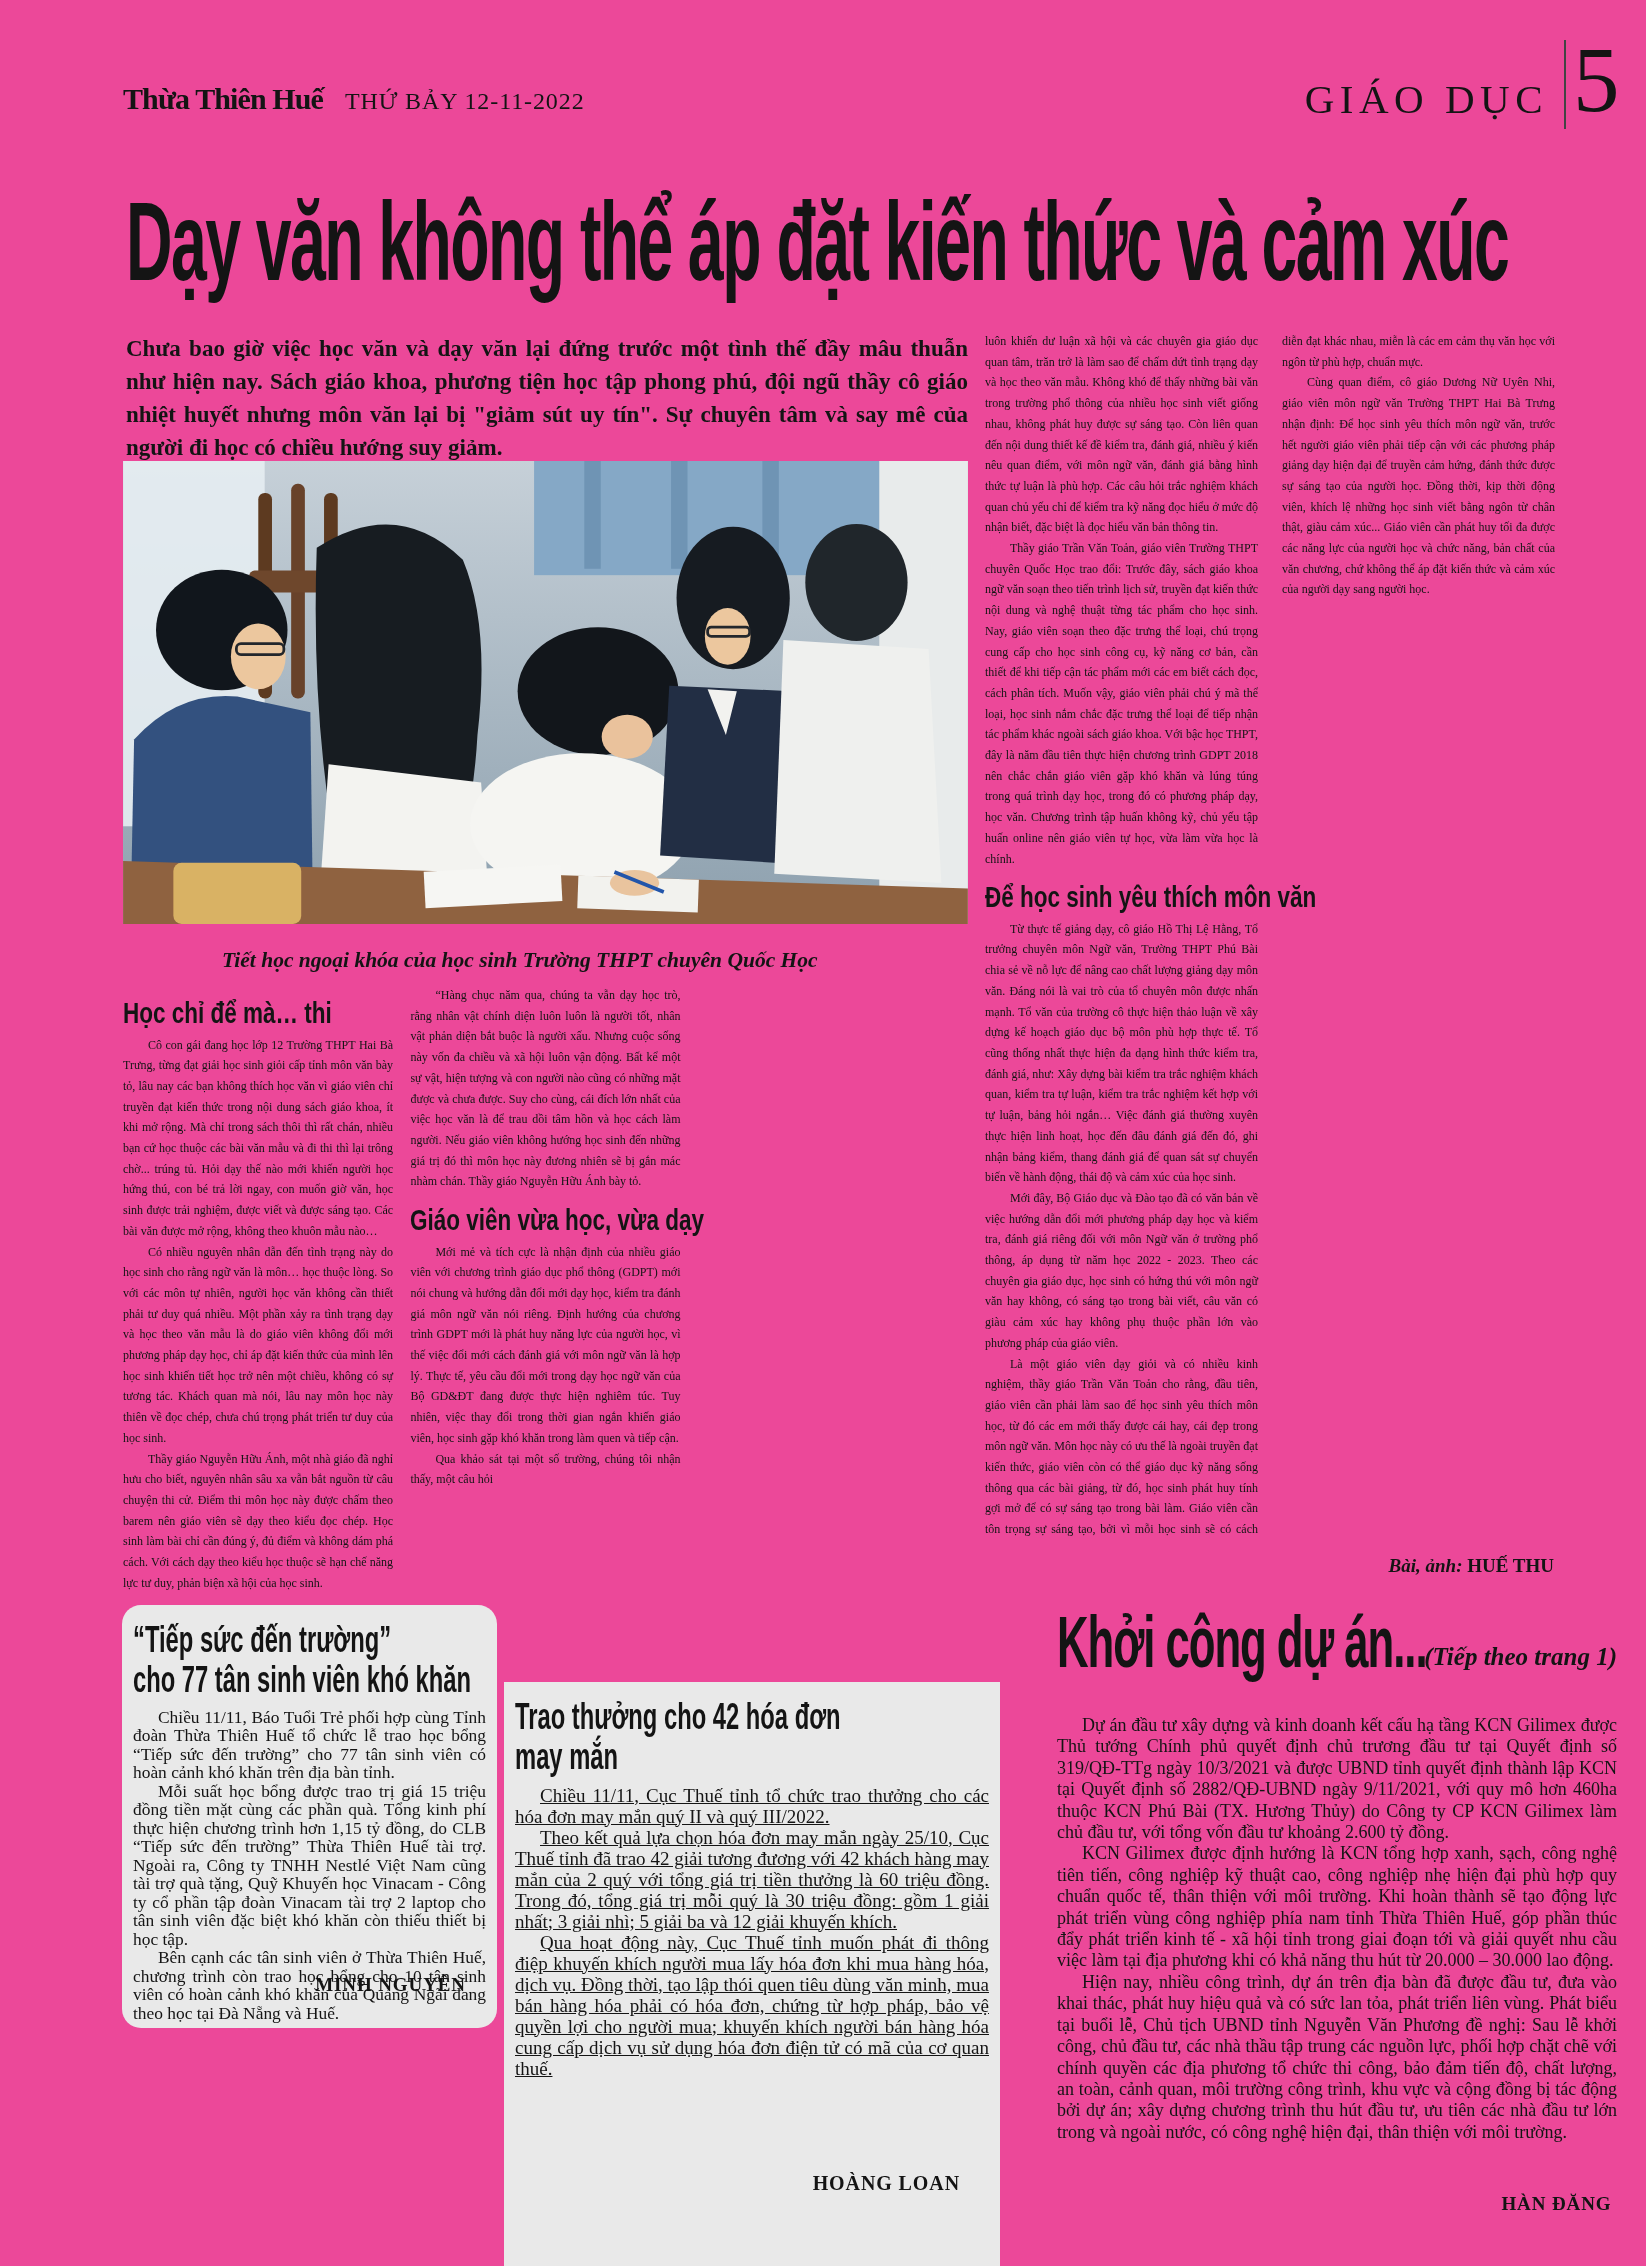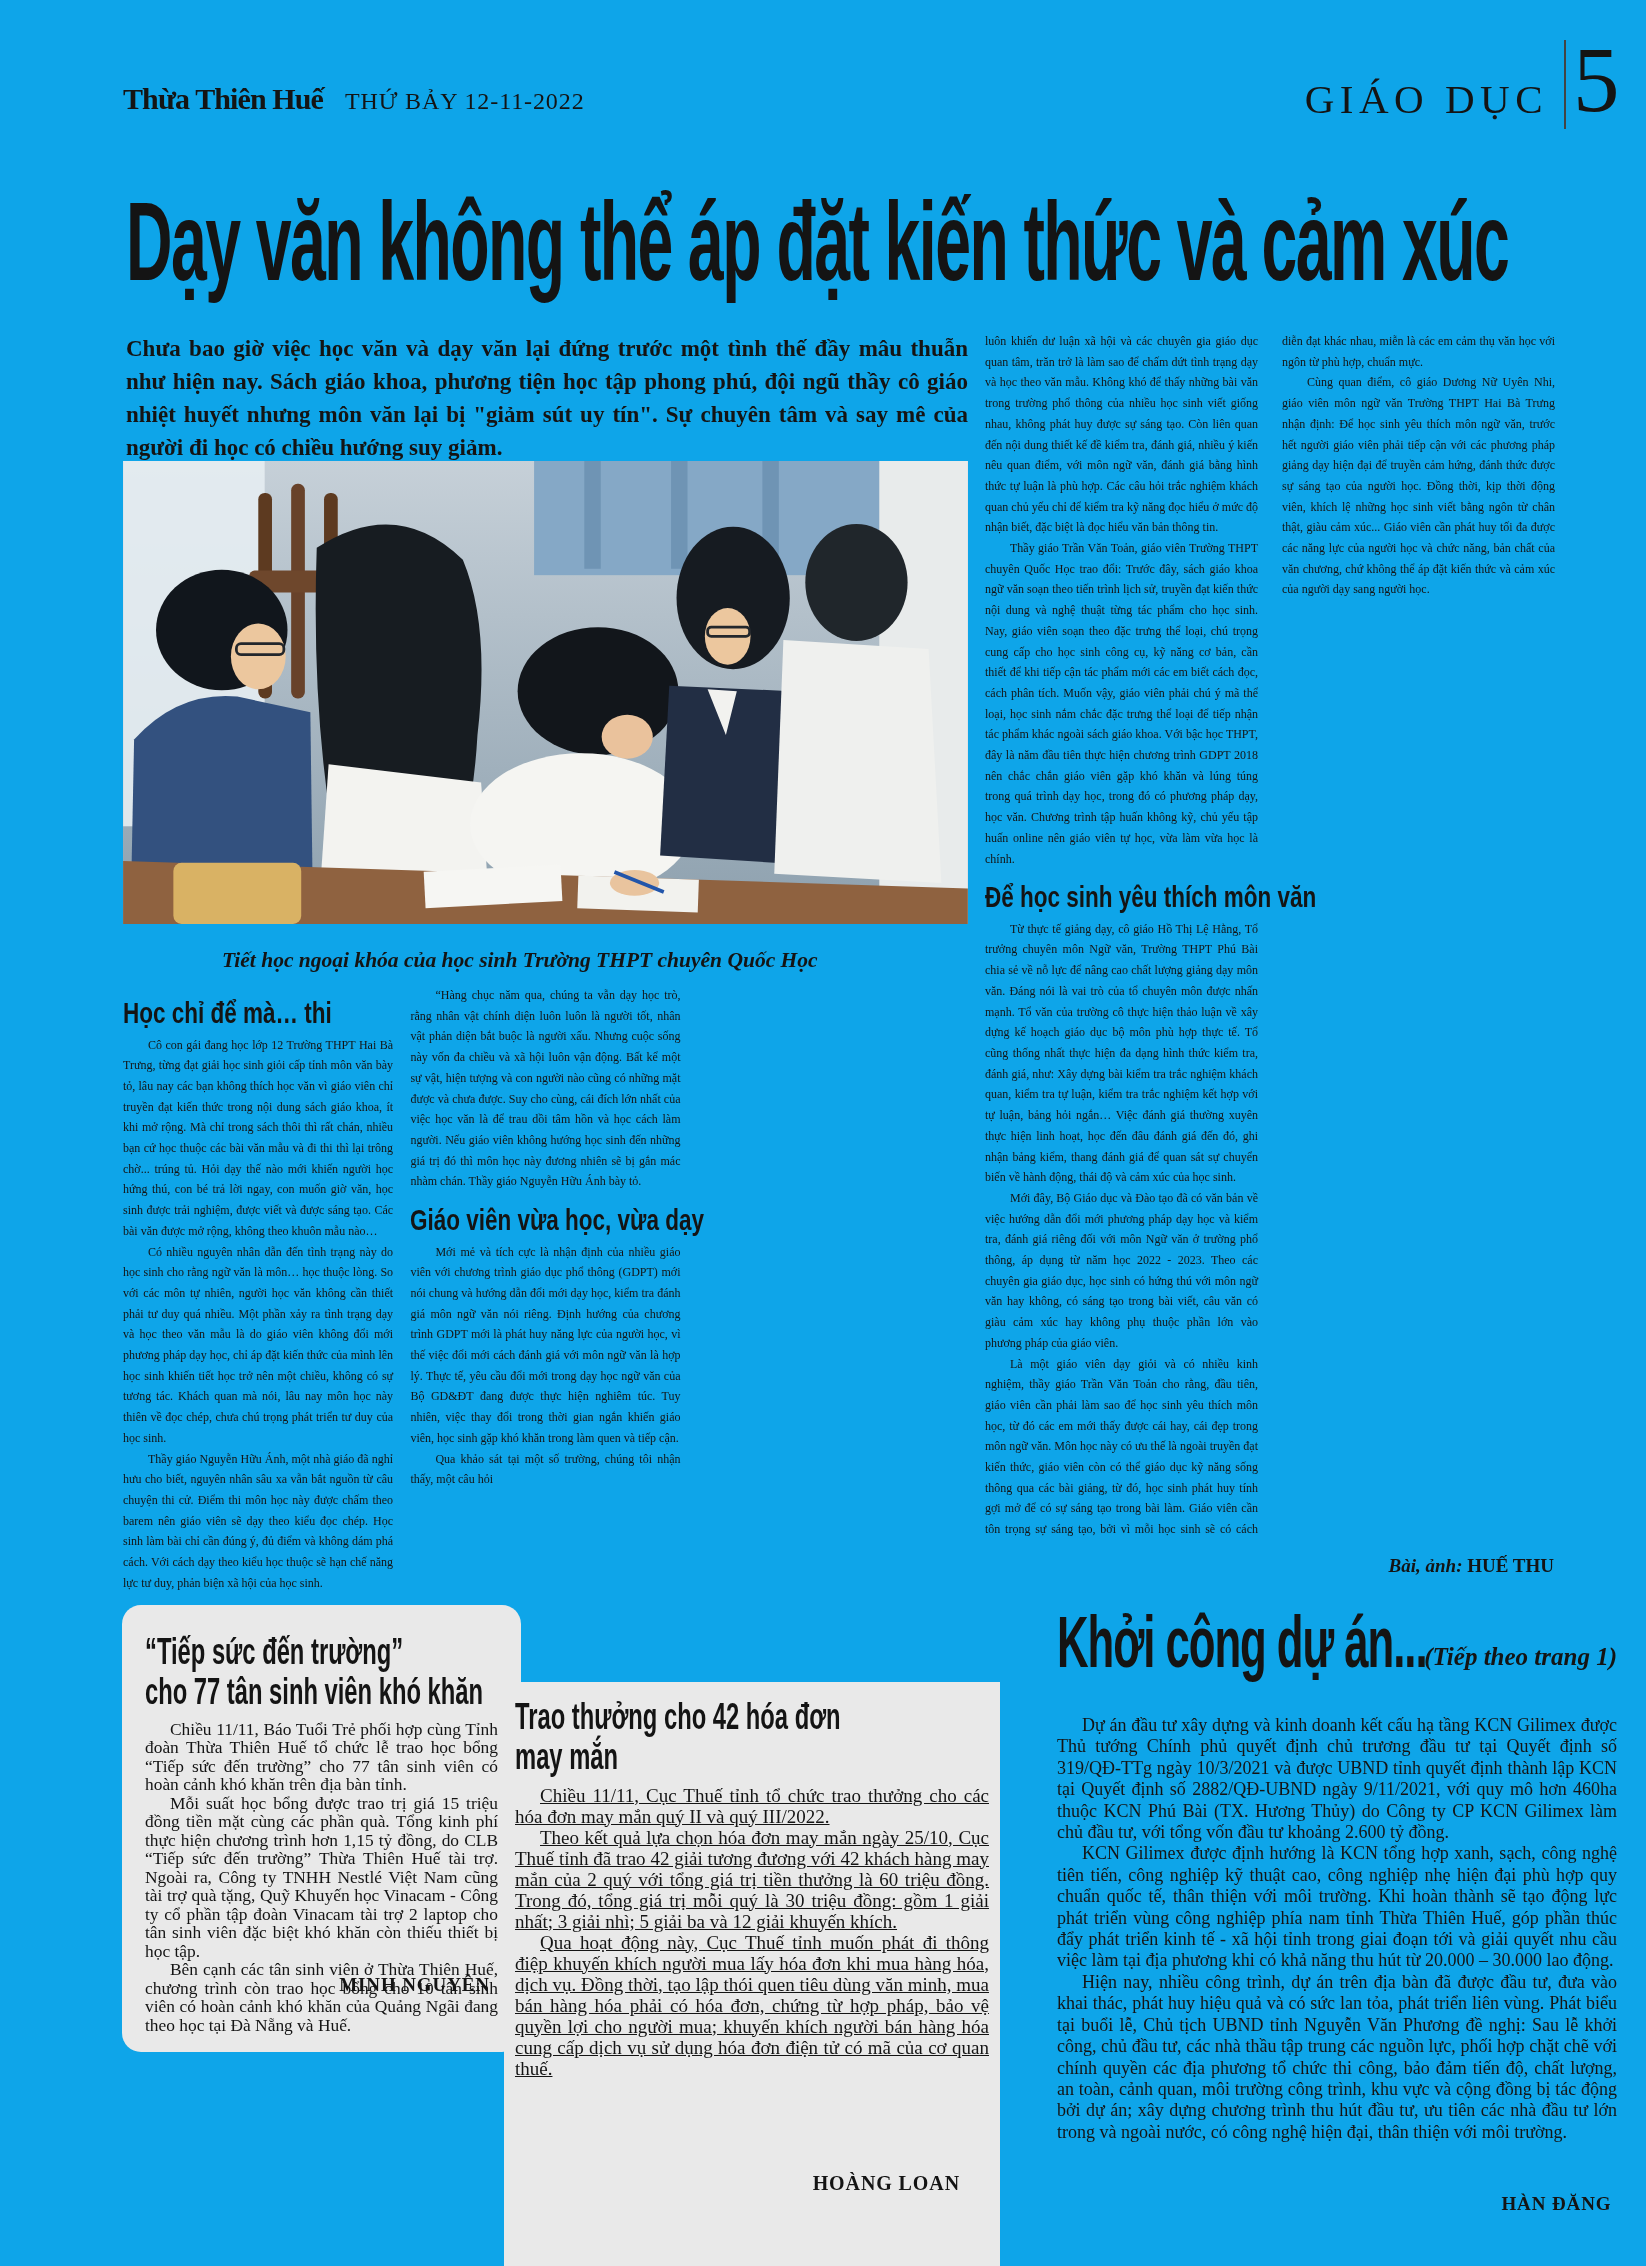--- a/index.html
+++ b/index.html
@@ -1,17 +1,17 @@
 <!DOCTYPE html>
 <html style="font-size:14.6px"><head>
 <meta charset="utf-8">
 <style>
   html,body{margin:0;padding:0;background:#777;}
   .page{
-    position:relative;width:1647px;height:2267px;background:#0ea5e9;
+    position:relative;width:1647px;height:2267px;background:#ec4899;
     font-family:"Liberation Serif",serif;color:#141414;overflow:hidden;
     margin:0 auto;
   }
   
   .mast-left{position:absolute;left:123px;top:82px;white-space:nowrap;}
   .np-name{font-family:"Liberation Serif",serif;font-weight:bold;font-size:30px;letter-spacing:-0.9px;}
   .np-date{font-size:24px;margin-left:18.3px;letter-spacing:0.9px;}
   .section-name{position:absolute;right:99px;top:75px;font-size:41px;letter-spacing:5.5px;font-weight:normal;}
   .vrule{position:absolute;left:1564px;top:40px;width:1.8px;height:89px;background:#444;}
   .page-num{position:absolute;left:1573px;top:33px;font-size:93px;line-height:1;font-weight:normal;}
@@ -43,21 +43,21 @@
     column-count:2;column-gap:24px;column-fill:auto;overflow:hidden;
   }
   .bp{margin:0;font-size:12px;line-height:20.7px;text-align:justify;text-indent:25px;}
   .noindent{text-indent:0;}
   .subhead{margin:11px 0 5.5px 0;font-family:"Liberation Sans",sans-serif;font-size:30px;line-height:1.1;font-weight:bold;}
   .subhead span{display:inline-block;white-space:nowrap;transform:scaleX(0.75);transform-origin:0 50%;}
   .byline-main{position:absolute;left:987px;top:1555px;width:567px;text-align:right;font-size:19px;font-weight:bold;}
   .byline-main .bl-label{font-style:italic;}
   
   .box{position:absolute;background:#e9e9e9;overflow:hidden;}
-  .box-left{left:122px;top:1605px;width:375px;height:423px;padding:12px;border-radius:19px;}
+  .box-left{left:122px;top:1605px;width:375px;height:423px;padding:0;border-radius:19px;}
   .box-mid{left:504px;top:1682px;width:496px;height:606px;}
   .boxtitle{margin:14.6px 0 7.3px 11px;font-family:"Liberation Sans",sans-serif;font-weight:bold;font-size:36px;line-height:1.12;}
   .boxtitle div span{display:inline-block;white-space:nowrap;transform:scaleX(0.66);transform-origin:0 50%;}
   .box .bp{margin:0 11px 0 11px;}
   .box-left .bp{font-size:17.4px;line-height:18.5px;}
   .box-mid .bp{font-size:19px;line-height:21px;text-decoration:underline;}
   .box-byline{position:absolute;font-weight:bold;letter-spacing:0.9px;}
   .bl-left{right:31px;top:369px;font-size:19px;}
   .bl-mid{right:40px;top:490px;font-size:20px;}
   

